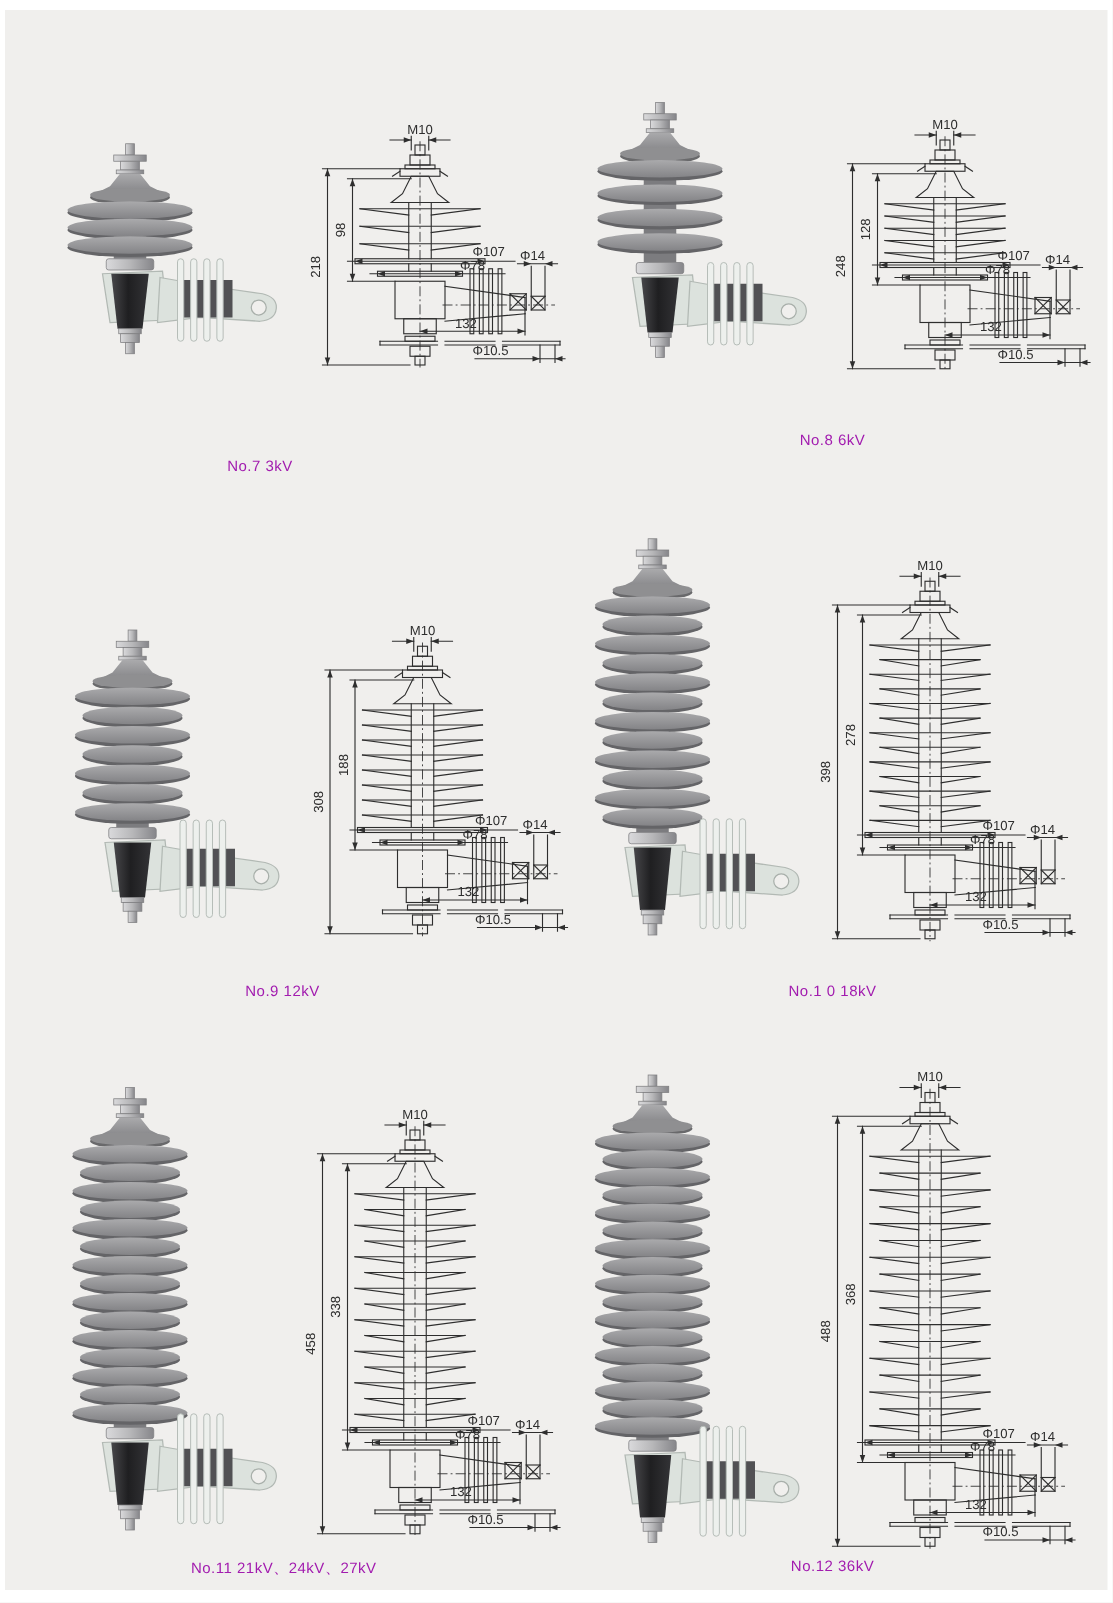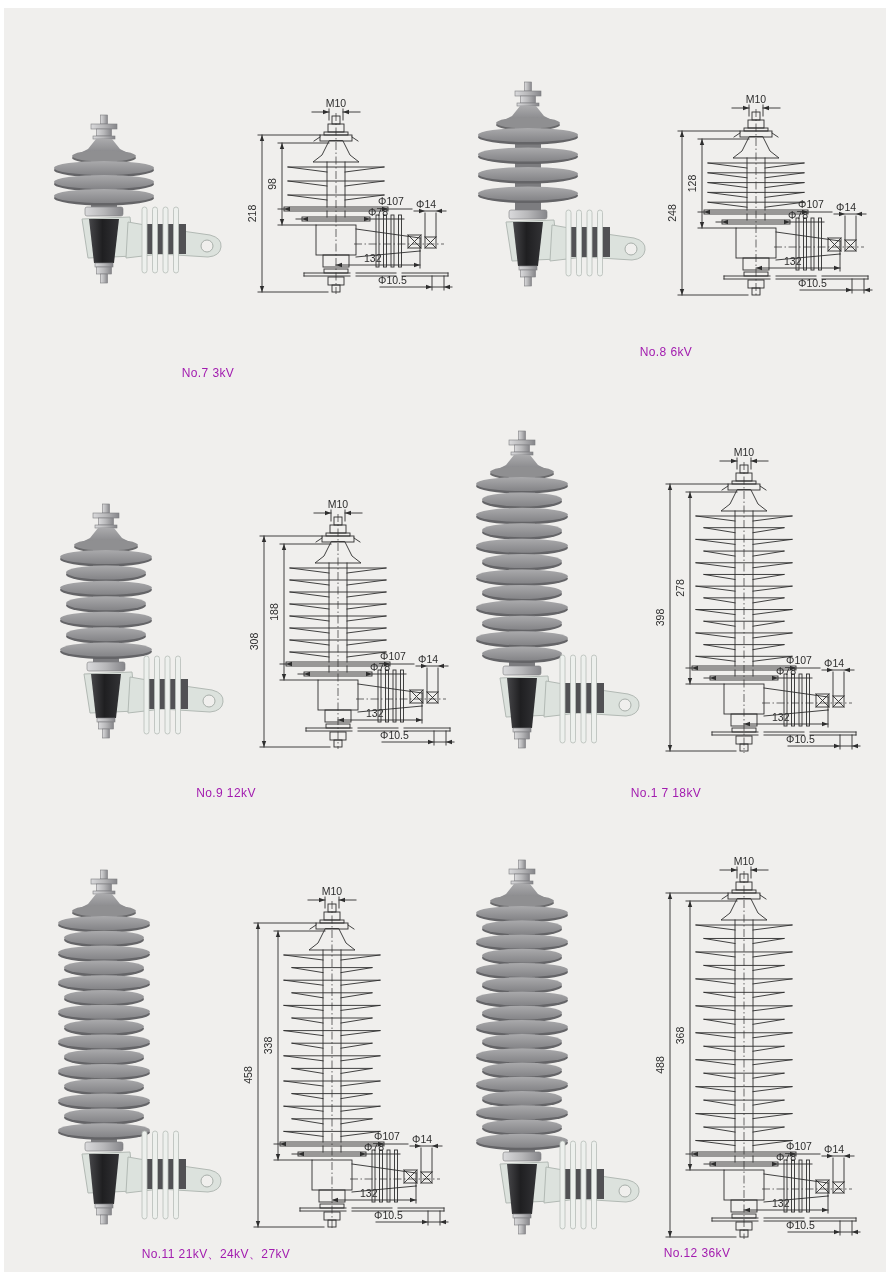--- a/index.html
+++ b/index.html
@@ -1168,15 +1168,15 @@
           <text x="172" y="298">Φ14</text>
           <text x="120" y="352">132</text>
           <text x="134" y="374">Φ10.5</text>
         </g>
       </svg></div>
 </div>
 
 <div class="product-label" style="left:208px;top:366px">No.7 3kV</div>
 <div class="product-label" style="left:666px;top:345px">No.8 6kV</div>
 <div class="product-label" style="left:226px;top:786px">No.9 12kV</div>
-<div class="product-label" style="left:666px;top:786px">No.1 7 18kV</div>
-<div class="product-label" style="left:216px;top:1246px">No.11 21kV、24kV、27kV</div>
-<div class="product-label" style="left:697px;top:1246px">No.12 36kV</div>
+<div class="product-label" style="left:666px;top:786px">No.1 0 18kV</div>
+<div class="product-label" style="left:227px;top:1246px">No.11 21kV、24kV、27kV</div>
+<div class="product-label" style="left:666px;top:1246px">No.12 36kV</div>
 
 </body></html>

